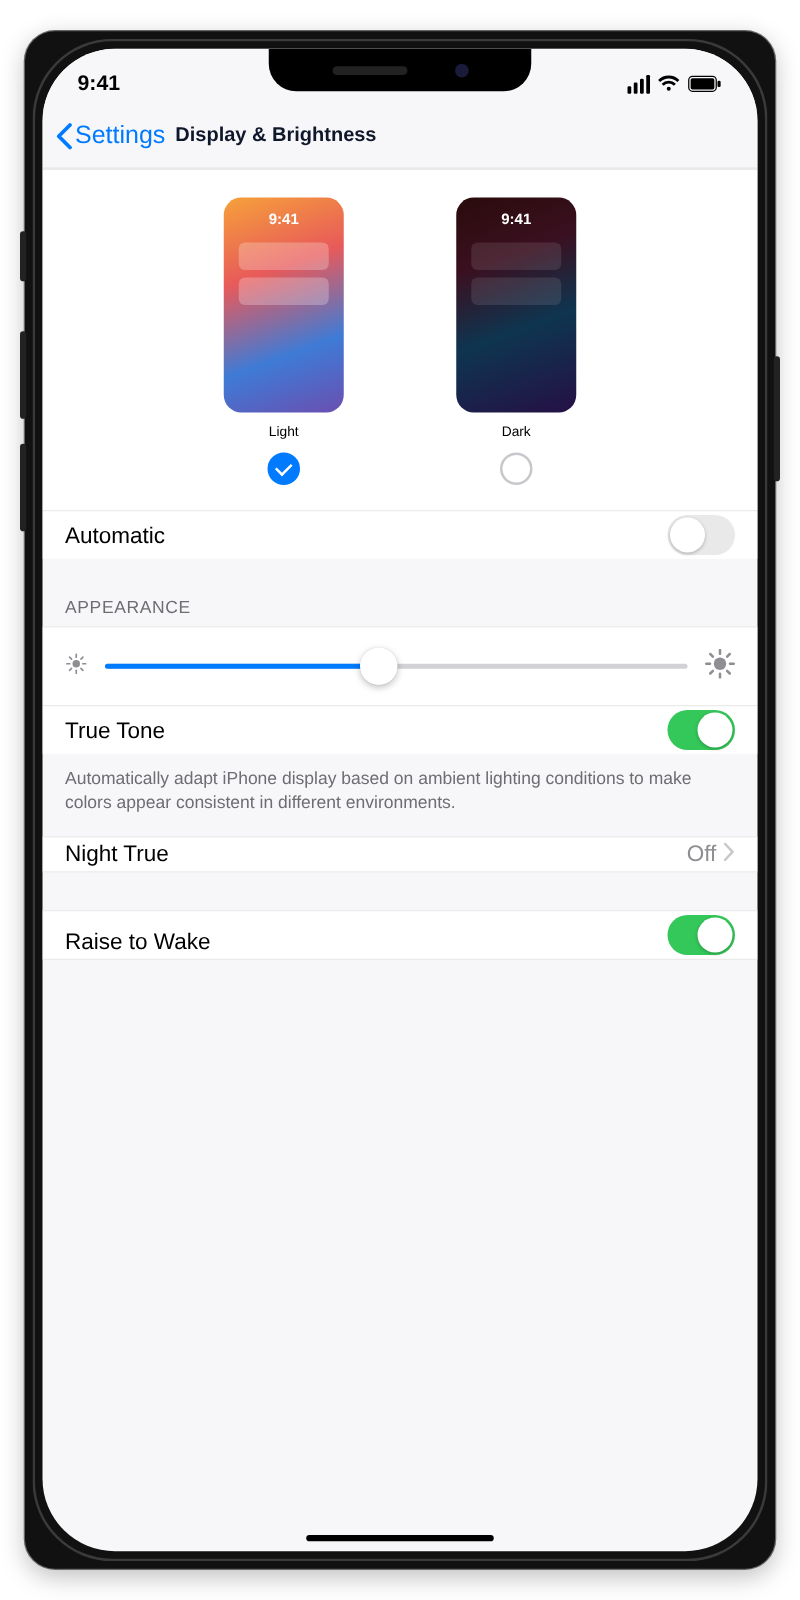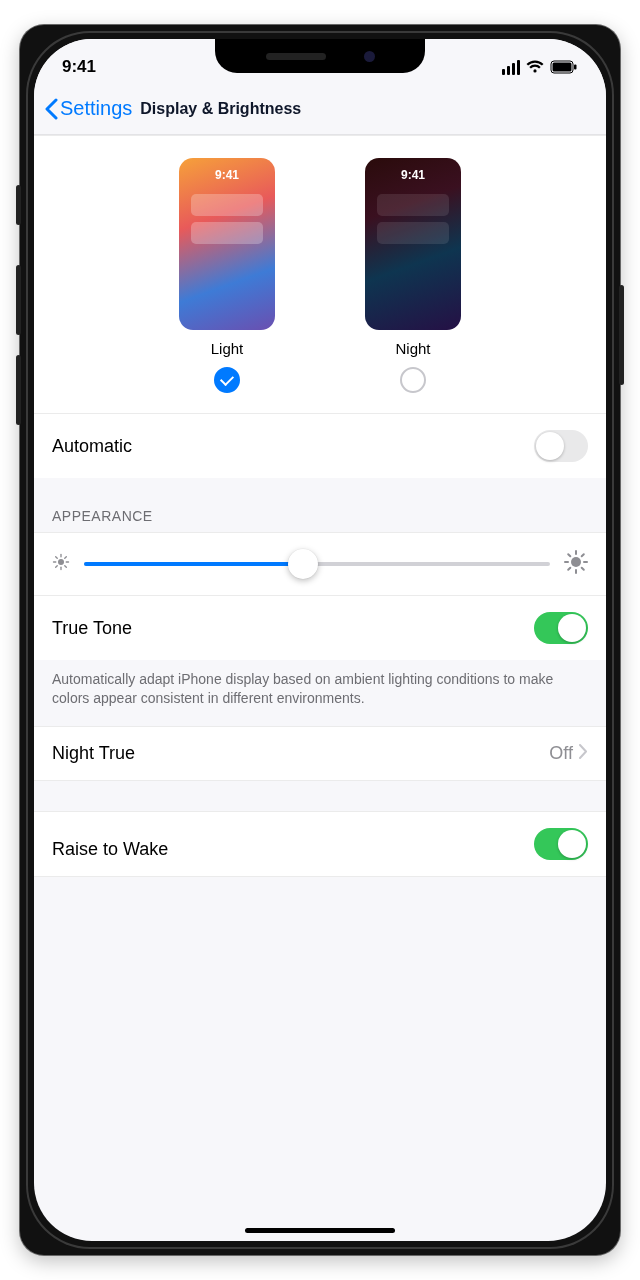--- a/index.html
+++ b/index.html
@@ -116,34 +116,34 @@
   .preview .ptime {
     position:absolute; top:10px; left:0; right:0; text-align:center;
     color:#fff; font-size:12px; font-weight:600;
   }
   .preview .widgets {
     position:absolute; top:36px; left:12px; right:12px;
     display:flex; flex-direction:column; gap:6px;
   }
   .preview .widgets div { height:22px; border-radius:5px; background:rgba(255,255,255,.25); }
   .preview.dark .widgets div { background:rgba(255,255,255,.1); }
-  .theme-label { font-size:15px; color:#000; }
+  .theme-label { font-size:11px; color:#000; }
   .radio {
     width:26px; height:26px; border-radius:50%;
     border:2px solid #c7c7cc; display:flex; align-items:center; justify-content:center;
   }
   .radio.checked { background:#007aff; border-color:#007aff; }
   .radio.checked::after {
     content:""; width:10px; height:6px; border-left:2.5px solid #fff; border-bottom:2.5px solid #fff;
     transform:rotate(-45deg); margin-top:-3px;
   }
 
   .row {
     display:flex; align-items:center; justify-content:space-between;
-    padding: 16px 18px; background:#fff; font-size:18px; color:#000;
+    padding: 3px 18px; background:#fff; font-size:18px; color:#000;
     border-top:1px solid rgba(0,0,0,.08);
   }
   .row:last-child { border-bottom:1px solid rgba(0,0,0,.08);align-items:flex-end; }
   .row .value { color:#8e8e93; display:flex; align-items:flex-end; gap:6px; }
   .chev { color:#c7c7cc; }
 
   .toggle {
     width:54px; height:32px; border-radius:16px; background:#e9e9ea; position:relative;
   }
   .toggle .knob {
@@ -247,21 +247,21 @@
           <div class="radio checked"></div>
         </div>
         <div class="theme">
           <div class="preview dark">
             <div class="ptime">9:41</div>
             <div class="widgets">
                 <div></div>
                 <div></div>
               </div>
           </div>
-          <div class="theme-label">Night</div>
+          <div class="theme-label">Dark</div>
           <div class="radio"></div>
         </div>
       </div>
 
       <div class="row">
         <span>Automatic</span>
         <div class="toggle">
             <div class="knob"></div>
           </div>
       </div>

